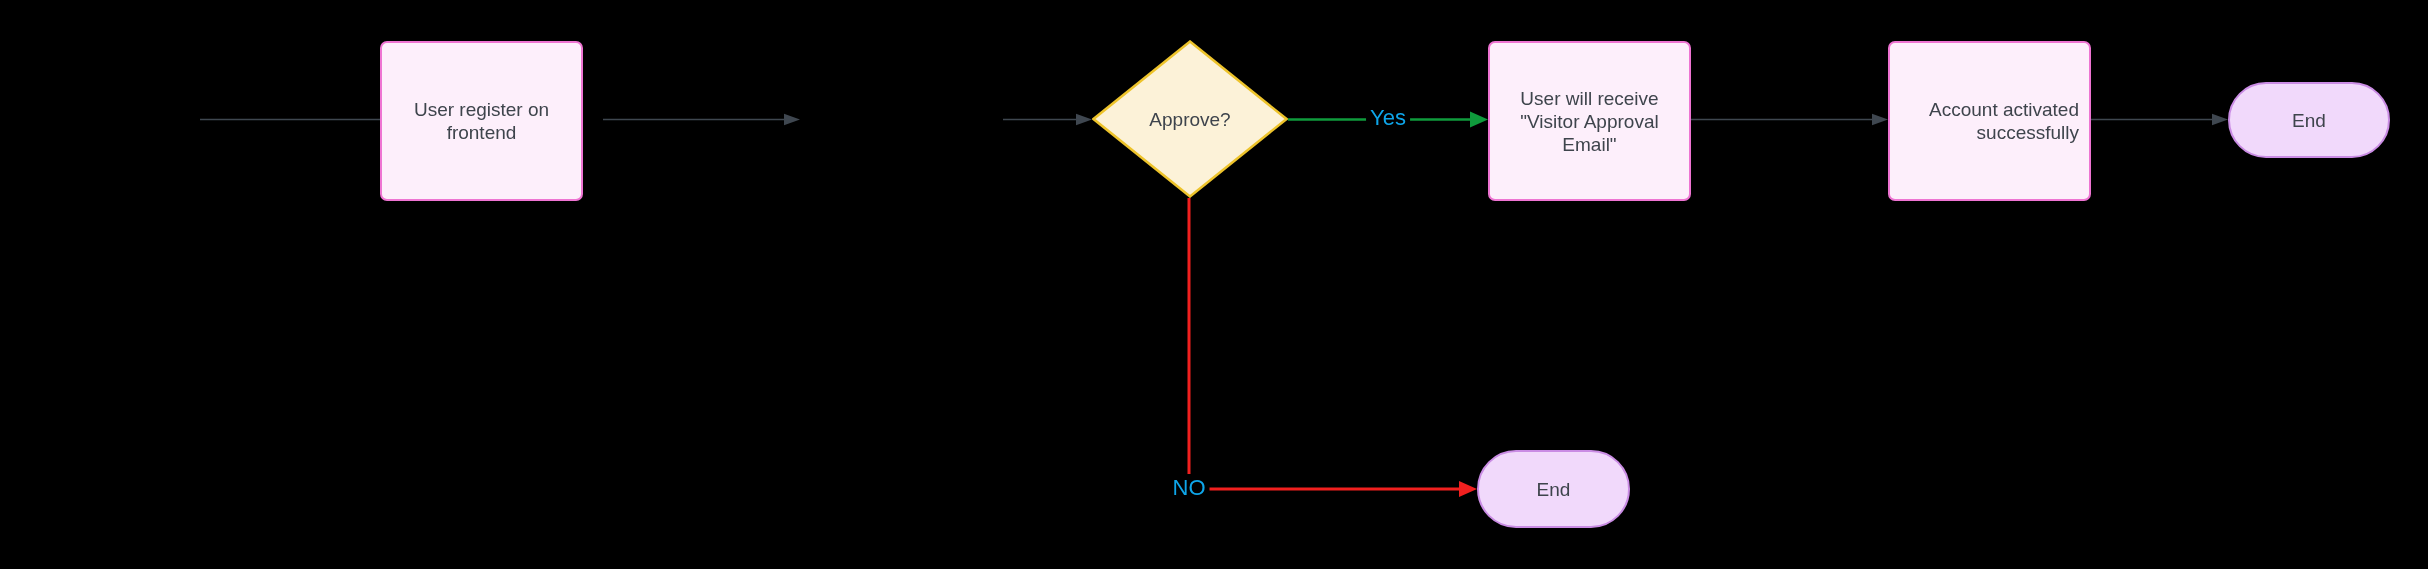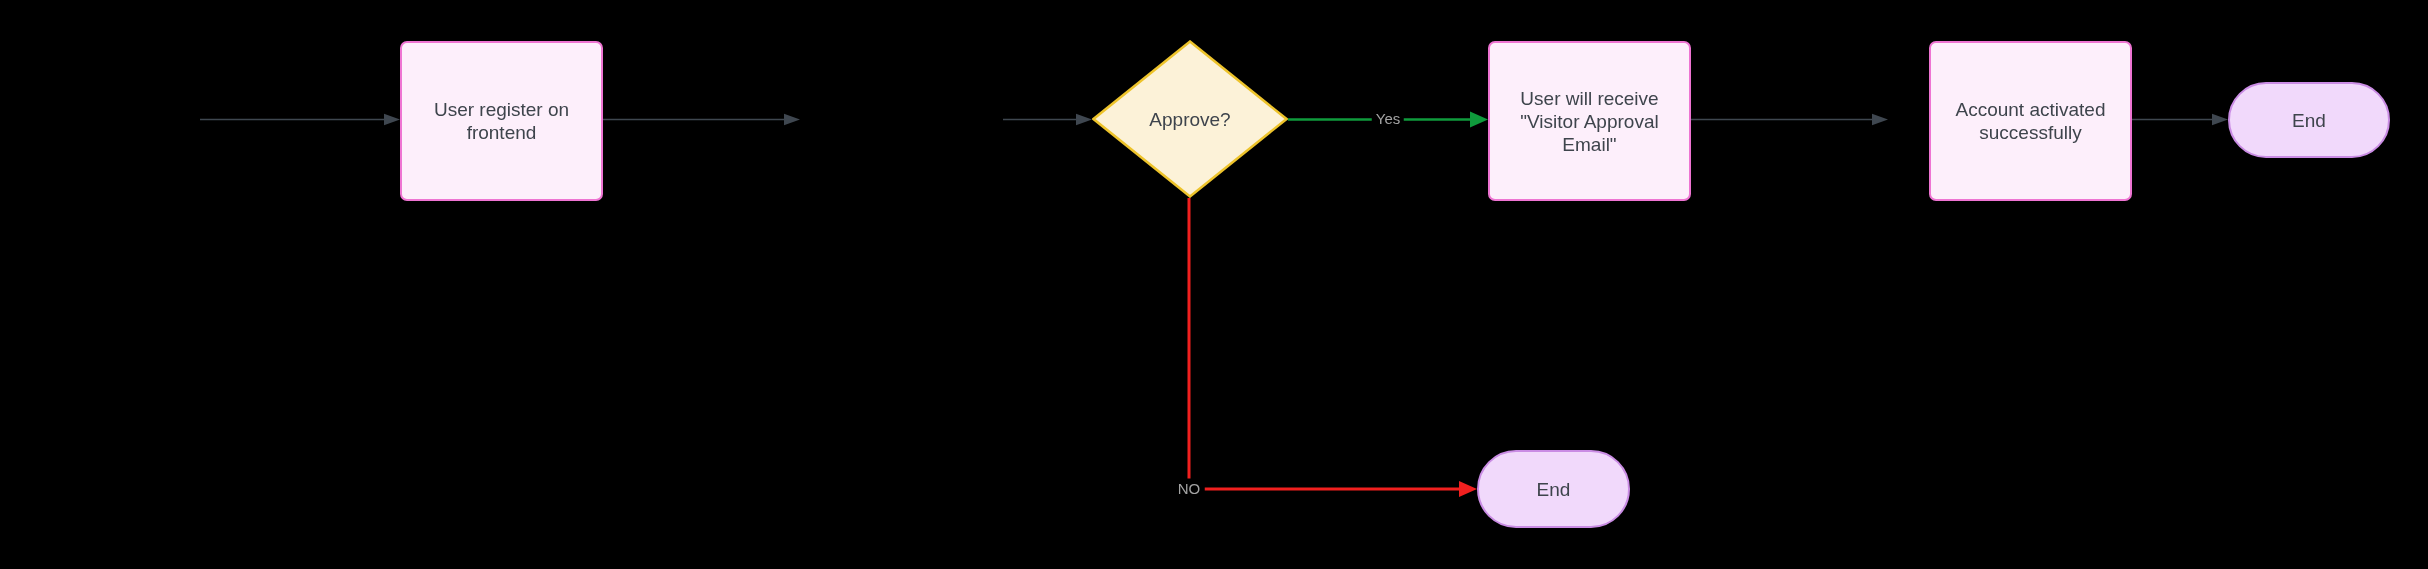--- a/index.html
+++ b/index.html
@@ -56,33 +56,33 @@
   }
   .decision svg {
     position: absolute;
     left: 0;
     top: 0;
   }
   .decision .node-label {
     position: relative;
   }
   #node-start     { left: 40px;   top: 82px;  width: 160px; height: 76px; }
-  #node-register  { left: 400px; }
+  #node-register  { left: 380px; }
   #node-pending   { left: 800px; }
   #node-approve   { left: 1092px; top: 40px;  width: 196px; height: 158px; align-items: center; }
   #node-email     { left: 1488px; }
-  #node-activated { left: 1929px; }
+  #node-activated { left: 1888px; text-align: right; }
   #node-end-top   { left: 2228px; top: 82px;  width: 162px; height: 76px; }
   #node-end-bottom{ left: 1477px; top: 450px; width: 153px; height: 78px; }
   .edge-label {
     position: absolute;
     transform: translate(-50%, -50%);
     background: #000000;
-    color: #a3a3a3;
-    font-size: 15px;
+    color: #0ea5e9;
+    font-size: 22px;
     padding: 1px 4px;
     white-space: nowrap;
   }
   #label-yes { left: 1388px; top: 118px; }
   #label-no  { left: 1189px; top: 488px; }
 </style>
 </head>
 <body>
 
 <div id="canvas">

